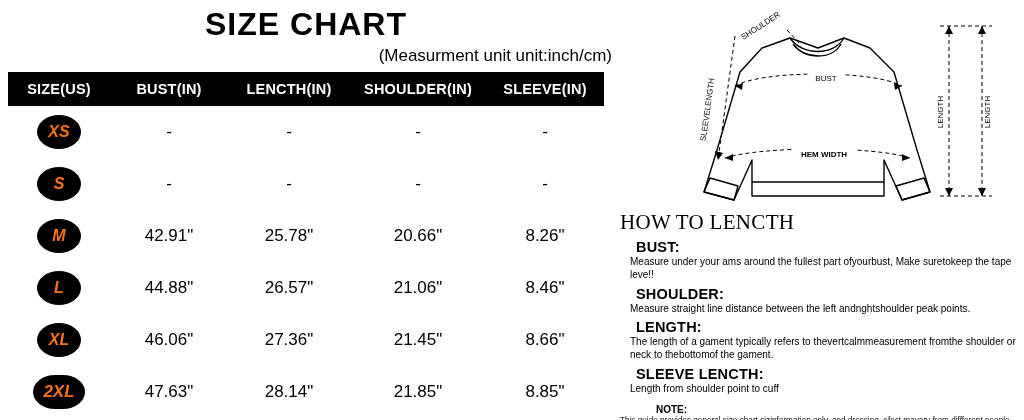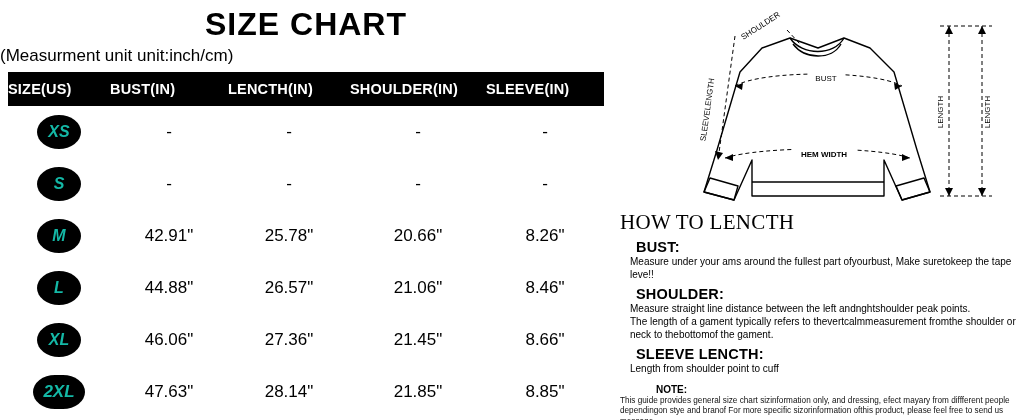--- a/index.html
+++ b/index.html
@@ -30,38 +30,38 @@
   }
   .chart-title {
     text-align: center;
     font-size: 32px;
     font-weight: bold;
     letter-spacing: 1px;
     margin-top: 8px;
     line-height: 1.05;
   }
   .chart-subtitle {
-    text-align: left;
+    text-align: right;
     font-size: 17px;
     margin-top: 4px;
     margin-bottom: 6px;
   }
   table.size-table {
     border-collapse: collapse;
     width: 596px;
     margin-left: 8px;
     table-layout: fixed;
   }
   table.size-table thead th {
     background: #000000;
     color: #ffffff;
     font-size: 14.5px;
     font-weight: bold;
     padding: 9px 0 9px 0;
-    text-align: left;
+    text-align: center;
     letter-spacing: 0.2px;
   }
   table.size-table thead th.c0 { width: 102px; }
   table.size-table thead th.c1 { width: 118px; }
   table.size-table thead th.c2 { width: 122px; }
   table.size-table thead th.c3 { width: 136px; }
   table.size-table thead th.c4 { width: 118px; }
 
   table.size-table tbody td {
     text-align: center;
@@ -70,21 +70,21 @@
     vertical-align: middle;
   }
   .pill {
     display: inline-flex;
     align-items: center;
     justify-content: center;
     width: 44px;
     height: 34px;
     border-radius: 22px / 17px;
     background: #000000;
-    color: #14b8a6;
+    color: #f97316;
     font-size: 16px;
     font-weight: bold;
     font-style: italic;
   }
   .pill.wide {
     width: 52px;
     font-size: 17px;
   }
 
   
@@ -292,20 +292,21 @@
 
     <div class="howto">
       <h2>HOW TO LENCTH</h2>
 
       <h3>BUST:</h3>
       <p>Measure under your ams around the fullest part ofyourbust, Make suretokeep the tape leve!!</p>
 
       <h3>SHOULDER:</h3>
       <p>Measure straight line distance between the left andnghtshoulder peak points.</p>
 
+      <h3>LENGTH:</h3>
       <p>The length of a gament typically refers to thevertcalmmeasurement fromthe shoulder or neck to thebottomof the gament.</p>
 
       <h3>SLEEVE LENCTH:</h3>
       <p>Length from shoulder point to cuff</p>
 
       <div class="note-title">NOTE:</div>
       <div class="note-body">This guide provides general size chart sizinformation only, and dressing, efect mayary from diffferent people dependingon stye and branof For more specific sizorinformation ofthis product, please feel free to send us message.</div>
     </div>
 
   </div>

